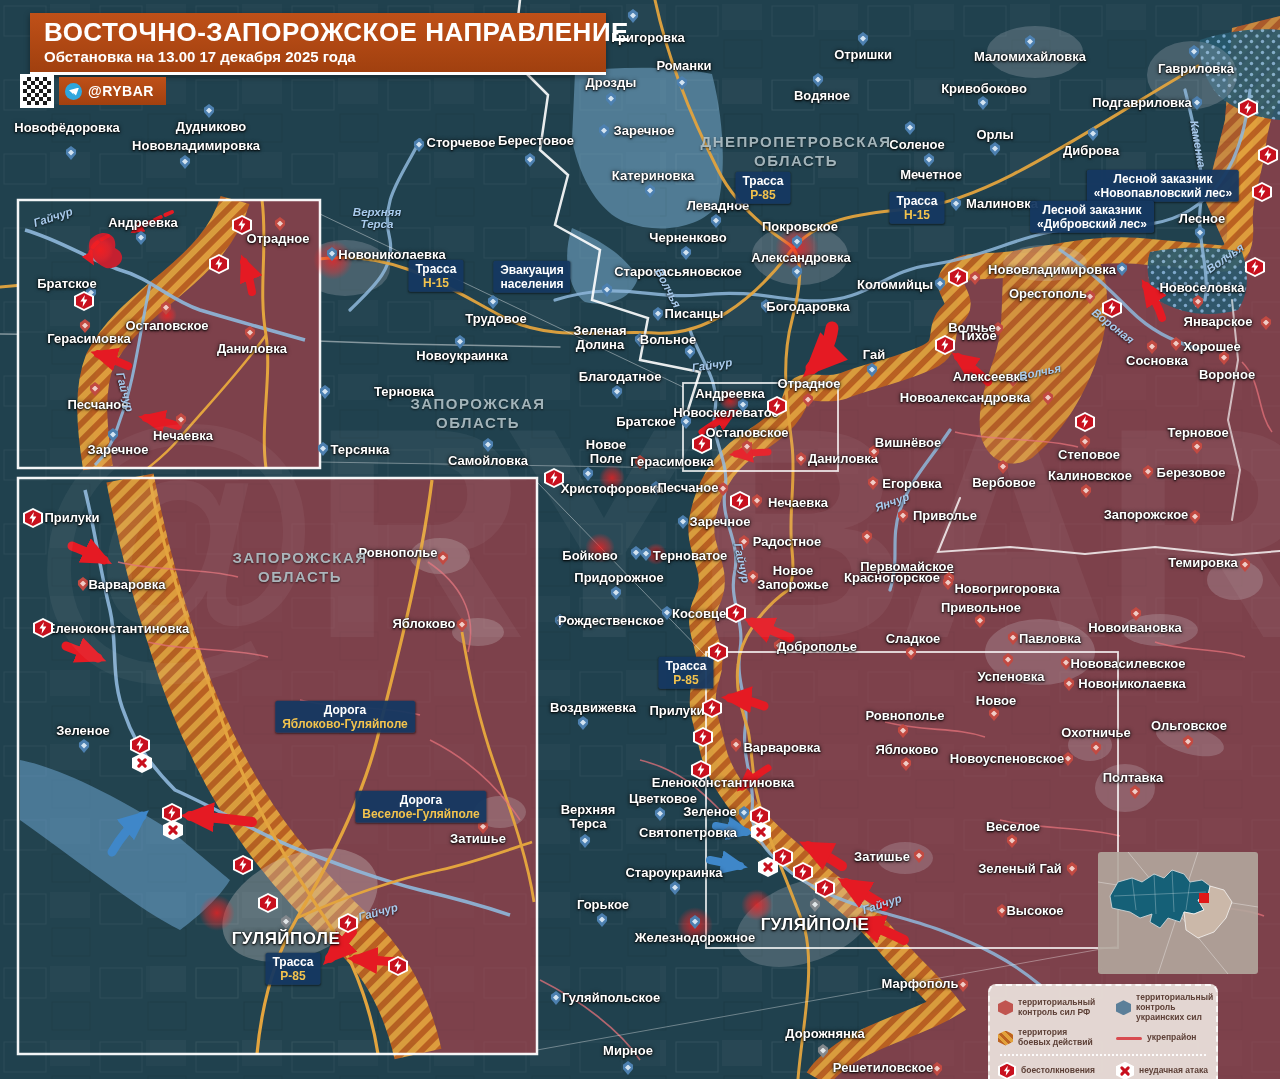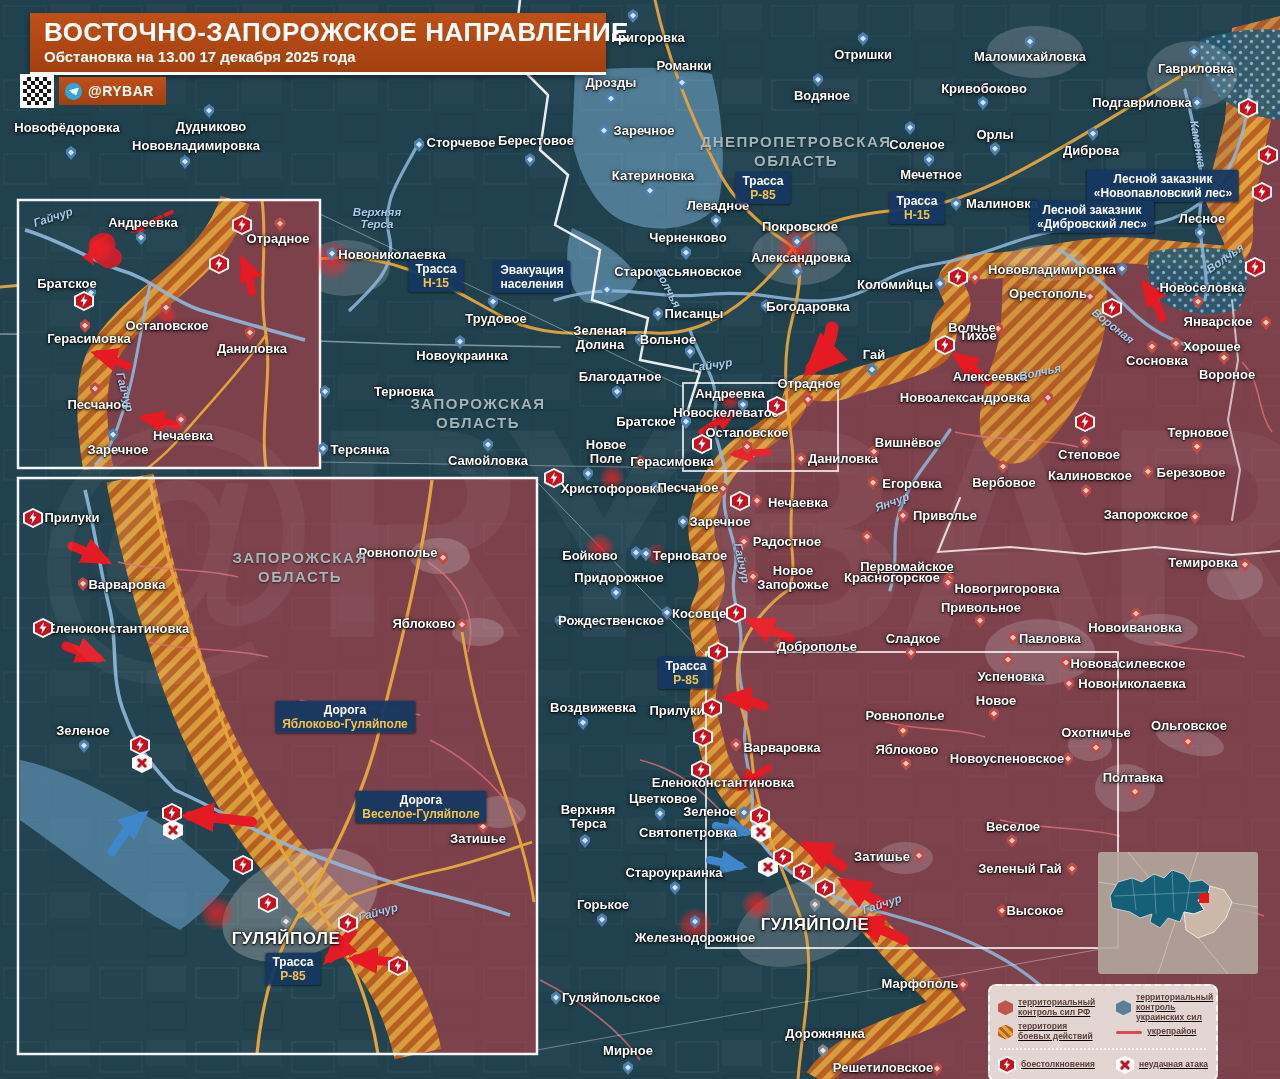--- a/index.html
+++ b/index.html
@@ -49,21 +49,21 @@
     background-image:repeating-conic-gradient(#1a1a1a 0 25%,#fff 0 50%);background-size:8px 8px;}
   #rybar{display:flex;align-items:center;gap:6px;background:linear-gradient(180deg,var(--banner,#bf5018),var(--banner_dark,#a63f10));
     padding:3px 12px 3px 6px;height:22px;}
   #tg{width:17px;height:17px;border-radius:50%;background:#2ea6dd;position:relative;}
   #tg:after{content:"";position:absolute;left:4px;top:5px;width:10px;height:8px;background:#fff;
     clip-path:polygon(0 35%,100% 0,70% 100%,40% 65%,45% 90%,30% 70%);}
   #rybar b{color:#fff;font-size:14px;letter-spacing:.5px;}
   
   #legend{position:absolute;left:988px;top:984px;width:230px;z-index:10;background:rgba(235,226,221,.93);
     border:2px dashed rgba(255,255,255,.85);border-radius:8px;padding:7px 8px 6px;box-sizing:border-box;}
-  .lg-grid{display:grid;grid-template-columns:118px 1fr;row-gap:0;text-decoration:underline;}
+  .lg-grid{display:grid;grid-template-columns:118px 1fr;row-gap:6px;}
   .lg-item{display:flex;align-items:center;gap:5px;}
   .lg-label{font-size:8.5px;font-weight:bold;color:#5d4037;line-height:1.15;white-space:pre-line;}
   .lg-hex{width:15px;height:15px;flex:0 0 15px;clip-path:polygon(50% 0,100% 25%,100% 75%,50% 100%,0 75%,0 25%);}
   .lg-hex.rf{background:#c05550;}
   .lg-hex.uac{background:#5b7f99;}
   .lg-hex.cb{background:repeating-linear-gradient(45deg,var(--combat_stripe1,#e2a13c) 0 3px,var(--combat_stripe2,#bc6220) 3px 6px);}
   .lg-line{width:26px;height:3px;border-radius:2px;background:#d84b50;flex:0 0 26px;}
   .lg-ic{position:relative;width:18px;height:18px;flex:0 0 18px;}
   .lg-ic .hexw{width:18px;height:18px;} .lg-ic .hexr{width:14px;height:14px;} .lg-ic .bolt{width:8px;height:10px;}
   #lg-divider{border:none;border-top:2px dotted rgba(255,255,255,.9);margin:6px 2px;}

